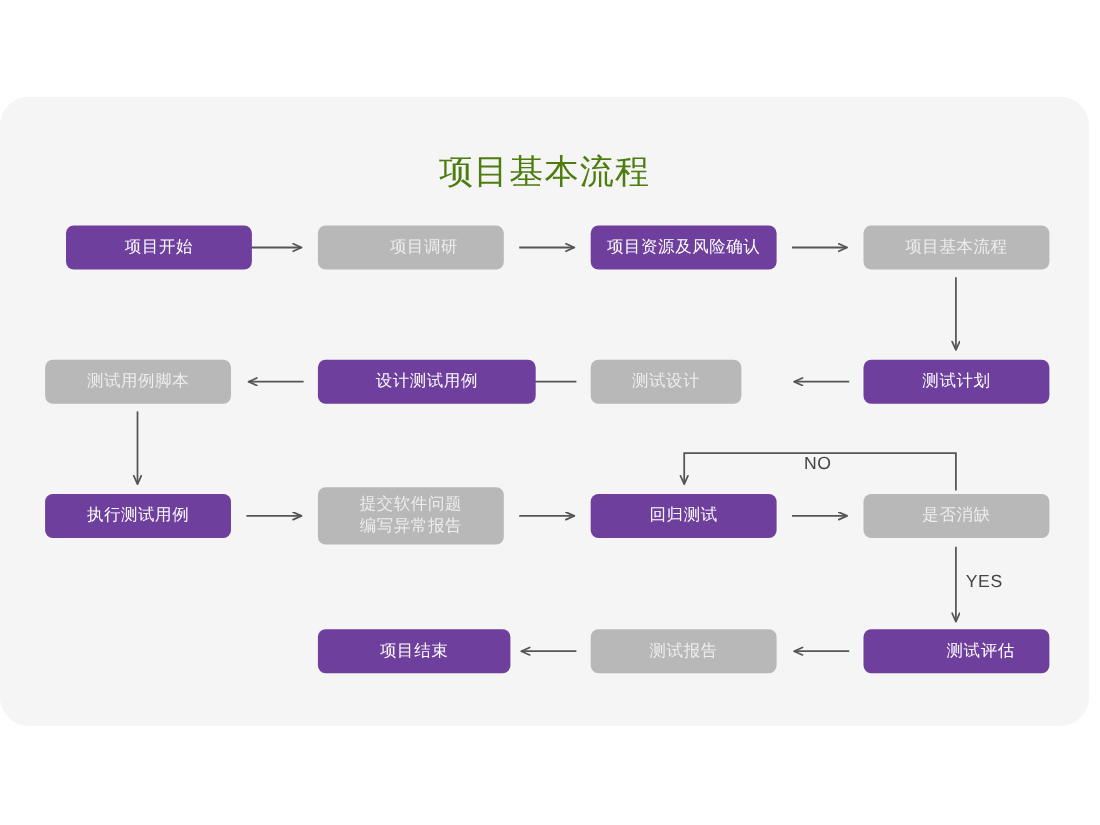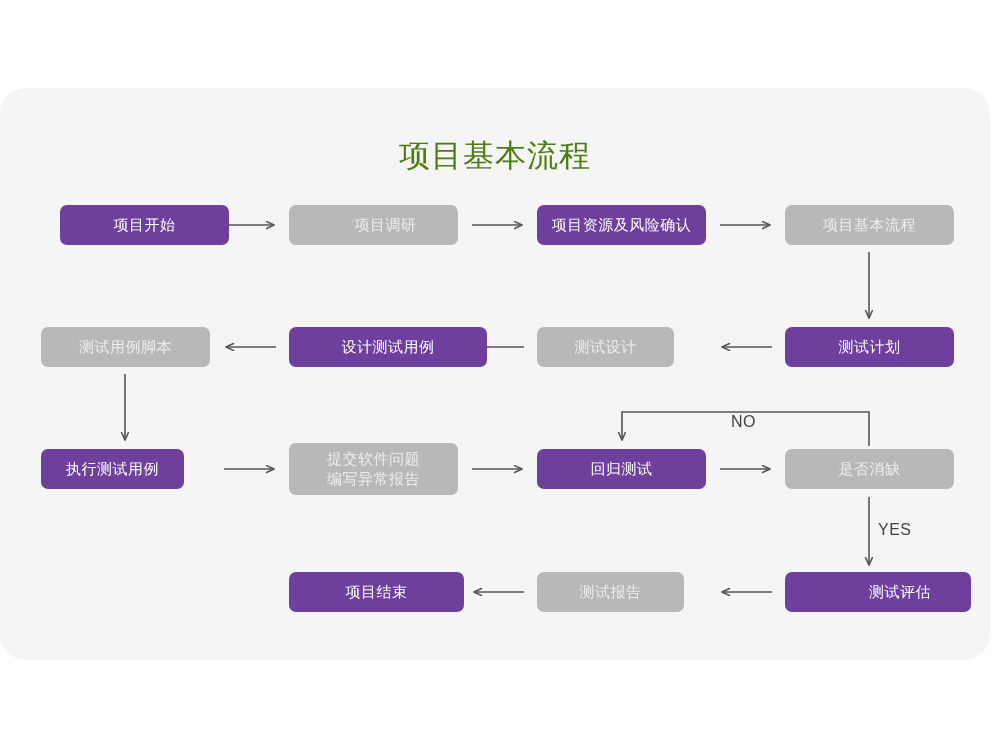--- a/index.html
+++ b/index.html
@@ -143,35 +143,35 @@
 <div class="node purple" style="left:289px; top:327px; width:198px; height:40px;">
   <span class="nlabel">设计测试用例</span>
 </div>
 <div class="node gray" style="left:537px; top:327px; width:137px; height:40px;">
   <span class="nlabel">测试设计</span>
 </div>
 <div class="node purple" style="left:785px; top:327px; width:169px; height:40px;">
   <span class="nlabel">测试计划</span>
 </div>
 
-<div class="node purple" style="left:41px; top:449px; width:143px; height:40px;">
+<div class="node purple" style="left:41px; top:449px; width:169px; height:40px;">
   <span class="nlabel">执行测试用例</span>
 </div>
 <div class="node gray" style="left:289px; top:443px; width:169px; height:52px;">
   <span class="nlabel">提交软件问题
 编写异常报告</span>
 </div>
 <div class="node purple" style="left:537px; top:449px; width:169px; height:40px;">
   <span class="nlabel">回归测试</span>
 </div>
 <div class="node gray" style="left:785px; top:449px; width:169px; height:40px;">
   <span class="nlabel">是否消缺</span>
 </div>
 
 <div class="node purple" style="left:289px; top:572px; width:175px; height:40px;">
   <span class="nlabel">项目结束</span>
 </div>
-<div class="node gray" style="left:537px; top:572px; width:147px; height:40px;">
+<div class="node gray" style="left:537px; top:572px; width:169px; height:40px;">
   <span class="nlabel">测试报告</span>
 </div>
-<div class="node purple" style="left:785px; top:572px; width:186px; height:40px;padding-left:44px;">
+<div class="node purple" style="left:785px; top:572px; width:169px; height:40px;padding-left:44px;">
   <span class="nlabel">测试评估</span>
 </div>
 
 </body></html>

